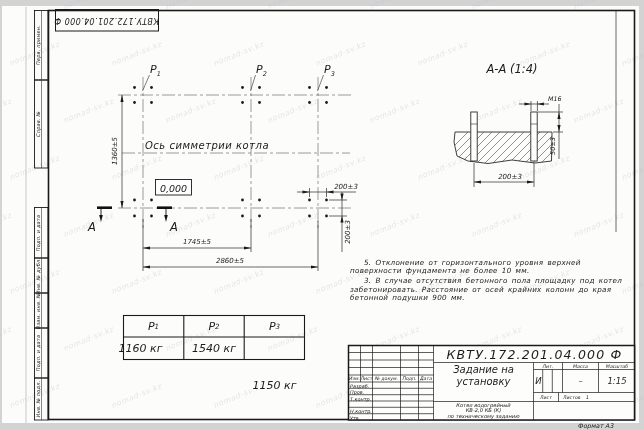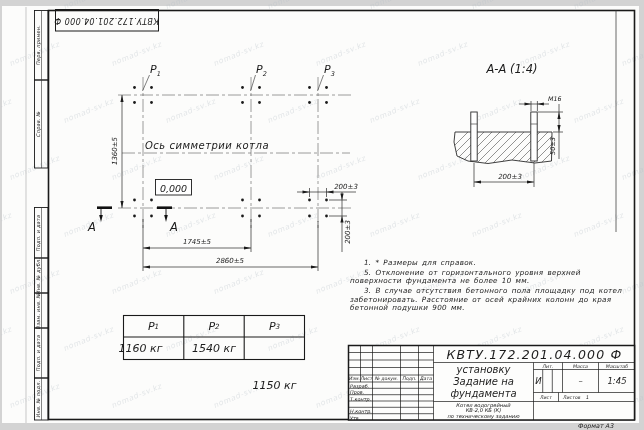--- a/index.html
+++ b/index.html
@@ -349,56 +349,54 @@
       </div>
     <div class="t c loads-cell" style="left:244px;top:315px;width:61px;height:22px;">
         <span>P</span>
         <sub>3</sub>
       </div>
     <div class="t c loads-cell" style="left:110px;top:337px;width:61px;height:23px;">1160 кг</div>
     <div class="t c loads-cell" style="left:184px;top:337px;width:60px;height:23px;">1540 кг</div>
     <div class="t c loads-cell" style="left:244px;top:337px;width:61px;height:23px;margin-top:37px;">1150 кг</div>
 
     <div class="notes">
-      <p>1. * Размеры для справок.</p>
       <p>5. Отклонение от горизонтального уровня верхней поверхности фундамента не более 10 мм.</p>
       <p>3. В случае отсутствия бетонного пола площадку под котел забетонировать. Расстояние от осей крайних колонн до края бетонной подушки 900 мм.</p>
     </div>
 
     <div class="t c" style="left:434px;top:346px;width:201px;height:16px;font-size:12.5px;letter-spacing:1.2px;">КВТУ.172.201.04.000 Ф</div>
 
     <div class="t c tb-small" style="left:349px;top:375px;width:11px;height:7px;">Изм.</div>
     <div class="t c tb-small" style="left:361px;top:375px;width:11px;height:7px;">Лист</div>
     <div class="t c tb-small" style="left:373px;top:375px;width:27px;height:7px;">№ докум.</div>
     <div class="t c tb-small" style="left:401px;top:375px;width:17px;height:7px;">Подп.</div>
     <div class="t c tb-small" style="left:419px;top:375px;width:14px;height:7px;">Дата</div>
 
     <div class="t tb-role" style="left:350px;top:383px;">Разраб.</div>
     <div class="t tb-role" style="left:350px;top:389.3px;">Пров.</div>
     <div class="t tb-role" style="left:350px;top:395.7px;">Т.контр.</div>
     <div class="t tb-role" style="left:350px;top:408.3px;">Н.контр.</div>
     <div class="t tb-role" style="left:350px;top:414.7px;">Утв.</div>
 
     <div class="t" style="left:434px;top:364px;width:99px;height:37px;font-size:10px;line-height:12px;text-align:center;">
+      <div>Задание на</div>
       <div>установку</div>
-      <div>Задание на</div>
-      <div>фундамента</div>
     </div>
     <div class="t" style="left:434px;top:402.5px;width:99px;font-size:5.2px;line-height:5.9px;text-align:center;">
       <div>Котел водогрейный</div>
       <div>КВ-2,0 КБ (К)</div>
       <div>по техническому заданию</div>
     </div>
 
     <div class="t c tb-small" style="left:534px;top:363px;width:28px;height:6px;">Лит.</div>
     <div class="t c tb-small" style="left:563px;top:363px;width:35px;height:6px;">Масса</div>
     <div class="t c tb-small" style="left:599px;top:363px;width:36px;height:6px;">Масштаб</div>
     <div class="t c" style="left:534px;top:370px;width:9px;height:22px;font-size:8.5px;">И</div>
     <div class="t c" style="left:563px;top:370px;width:35px;height:22px;font-size:8.5px;">–</div>
-    <div class="t c" style="left:599px;top:370px;width:36px;height:22px;font-size:8.5px;">1:45</div>
+    <div class="t c" style="left:599px;top:370px;width:36px;height:22px;font-size:8.5px;">1:15</div>
 
     <div class="t c tb-small" style="left:534px;top:393px;width:24px;height:8px;">Лист</div>
     <div class="t tb-small" style="left:563px;top:395px;">Листов</div>
     <div class="t tb-small" style="left:586px;top:395px;">1</div>
 
 
     <div class="t c" style="left:558px;top:420.5px;width:76px;height:9px;font-size:6.3px;">Формат А3</div>
   </div>
 </div>
 

